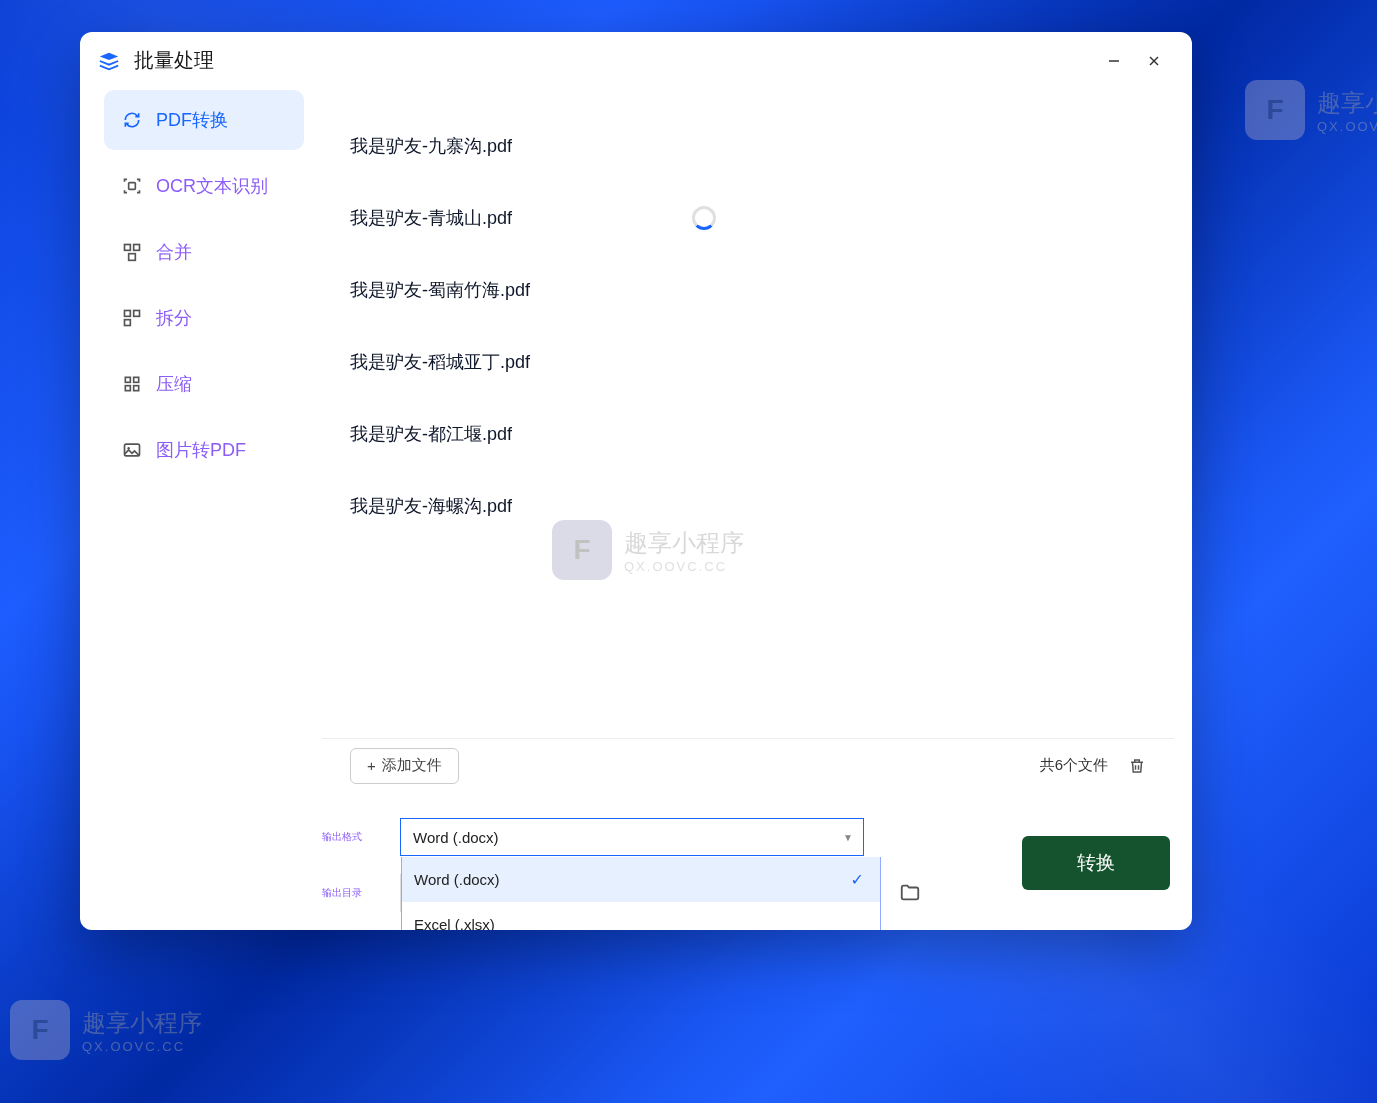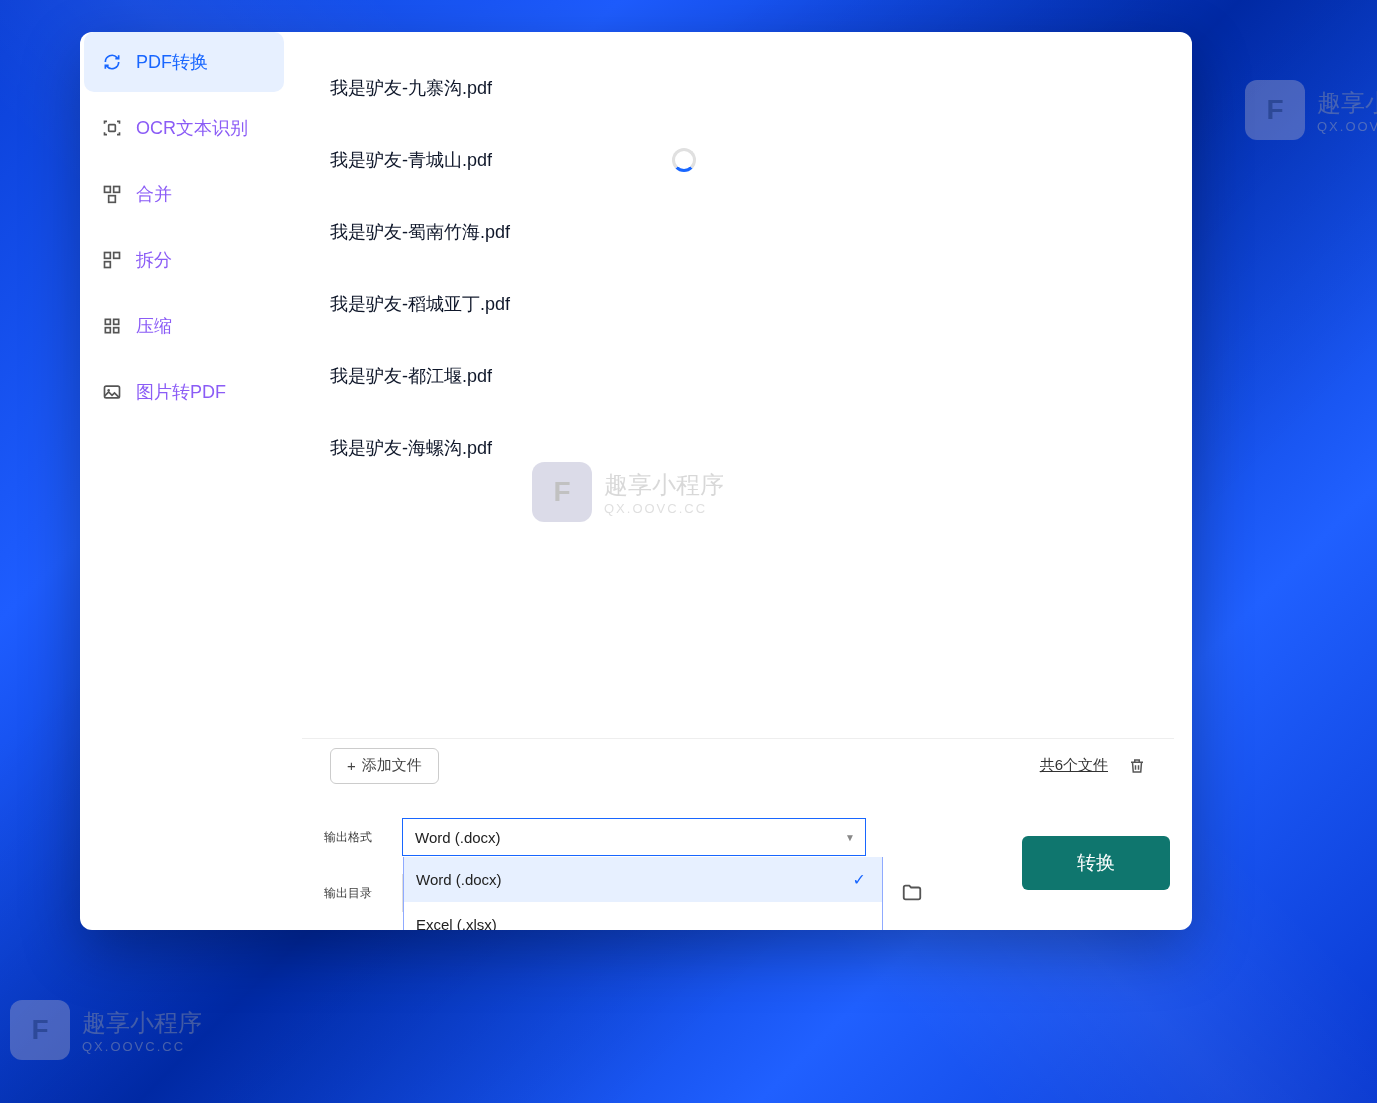--- a/index.html
+++ b/index.html
@@ -65,21 +65,21 @@
 .titlebar .spacer { flex: 1; }
 .titlebar .win-btn {
   width: 40px; height: 40px;
   display: flex; align-items: center; justify-content: center;
   cursor: pointer; border-radius: 4px;
 }
 
 .body {
   flex: 1;
   display: flex;
-  padding: 0 18px 18px 4px;
+  padding: 0 18px 18px 24px;
   gap: 18px;
   min-height: 0;
 }
 .sidebar {
   width: 200px;
   display: flex;
   flex-direction: column;
   gap: 6px;
 }
 .side-item {
@@ -151,36 +151,36 @@
   border-radius: 6px;
   background: #fff;
   cursor: pointer;
   display: flex;
   align-items: center;
   gap: 6px;
   font-size: 15px;
   color: #444;
 }
 .list-footer .spacer { flex: 1; }
-.file-count { font-size: 15px; color: #333; text-decoration: underline; }
+.file-count { font-size: 15px; color: #333; }
 .trash-icon { width: 18px; height: 18px; cursor: pointer; margin-left: 8px; }
 
 .settings {
   margin-top: 26px;
   display: flex;
   flex-direction: column;
   gap: 18px;
   position: relative;
 }
 .setting-row {
   display: flex;
   align-items: center;
   gap: 16px;
 }
-.setting-label { font-size: 12px; color: #404040; width: 62px; margin-left: 22px; }
+.setting-label { font-size: 10px; color: #8b5cf6; width: 62px; }
 .select-box {
   width: 464px; height: 38px;
   border: 1px solid #1866ff;
   border-radius: 0;
   padding: 0 12px;
   display: flex;
   align-items: center;
   font-size: 15px;
   color: #222;
   cursor: pointer;
@@ -197,21 +197,21 @@
 }
 .folder-btn {
   width: 28px; height: 28px;
   display: flex; align-items: center; justify-content: center;
   cursor: pointer;
 }
 .convert-btn {
   position: absolute;
   right: 4px; top: 18px;
   width: 148px; height: 54px;
-  background: #0f766e;
+  background: #14532d;
   color: #fff;
   border: none;
   border-radius: 6px;
   font-size: 19px;
   cursor: pointer;
 }
 
 .dropdown {
   position: absolute;
   top: 38px; left: 0;
@@ -255,20 +255,42 @@
 </div>
 <div class="watermark tr">
   <div class="badge">F</div>
   <div class="txt">
     <div class="t1">趣享小程序</div>
     <div class="t2">QX.OOVC.CC</div>
   </div>
 </div>
 
 <div class="window">
+  <div class="titlebar">
+    <span class="app-icon">
+      <svg viewBox="0 0 24 24" fill="none">
+          <path d="M2 7 L12 3 L22 7 L12 11 Z" fill="#1866ff"></path>
+          <path d="M2 12 L12 16 L22 12" stroke="#1866ff" stroke-width="2" fill="none"></path>
+          <path d="M2 17 L12 21 L22 17" stroke="#1866ff" stroke-width="2" fill="none"></path>
+        </svg>
+    </span>
+    <span class="title">批量处理</span>
+    <span class="spacer"></span>
+    <div class="win-btn">
+      <svg width="14" height="14" viewBox="0 0 14 14">
+          <line x1="2" y1="7" x2="12" y2="7" stroke="#333" stroke-width="1.5"></line>
+        </svg>
+    </div>
+    <div class="win-btn close">
+      <svg width="14" height="14" viewBox="0 0 14 14">
+          <line x1="3" y1="3" x2="11" y2="11" stroke="#333" stroke-width="1.5"></line>
+          <line x1="11" y1="3" x2="3" y2="11" stroke="#333" stroke-width="1.5"></line>
+        </svg>
+    </div>
+  </div>
 
   <div class="body">
     <div class="sidebar">
       <div class="side-item active">
         <span class="icon">
           <svg viewBox="0 0 24 24" width="20" height="20" fill="none" stroke="#1866ff" stroke-width="2">
               <path d="M4 12a8 8 0 0 1 14-5.3L20 8M20 12a8 8 0 0 1-14 5.3L4 16"></path>
               <path d="M20 4v4h-4M4 20v-4h4"></path>
             </svg>
         </span>

